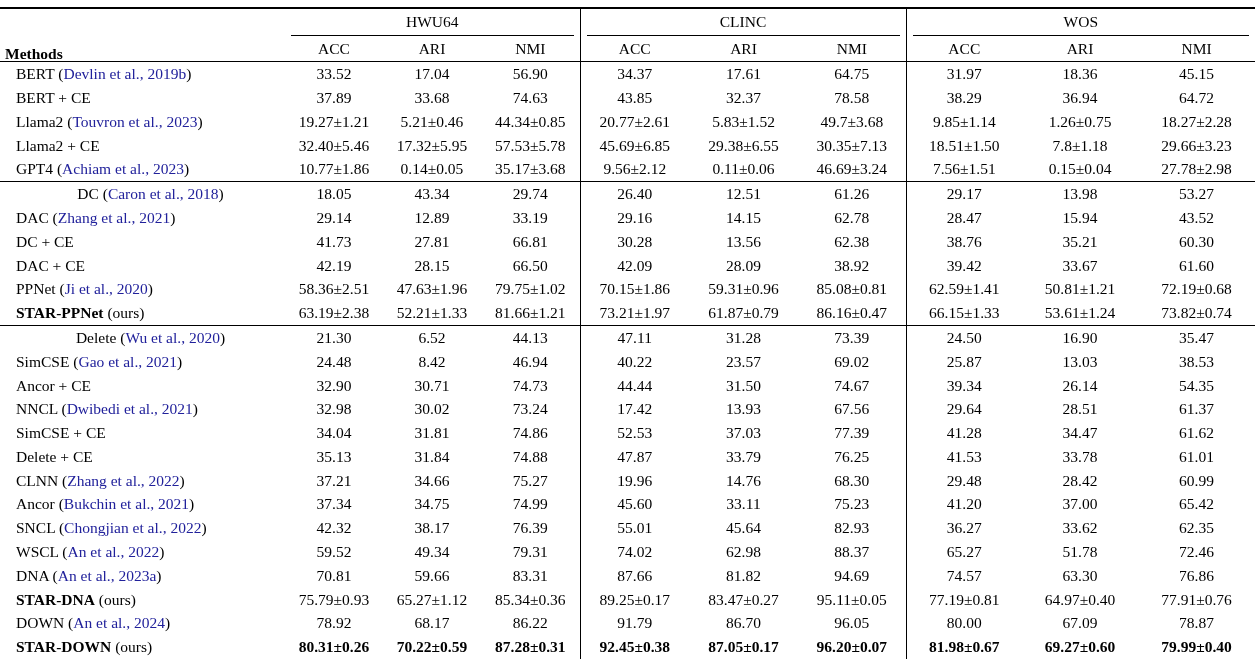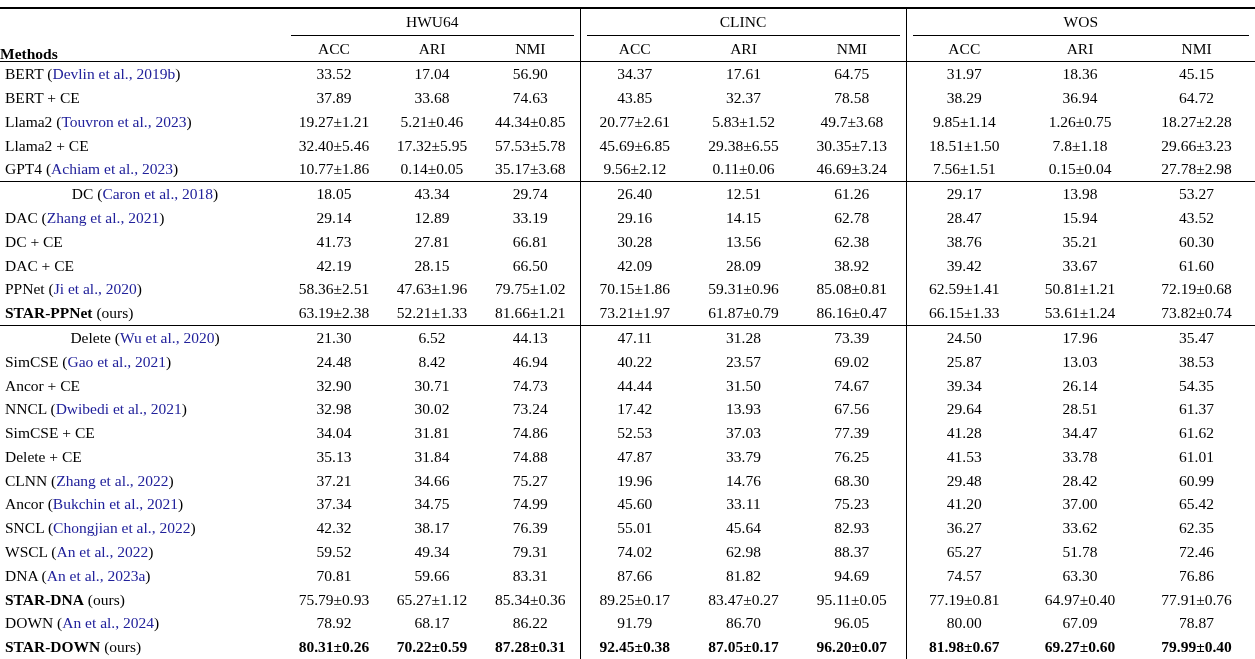--- a/index.html
+++ b/index.html
@@ -11,33 +11,33 @@
     border-collapse:collapse;table-layout:fixed;width:1255px;
     margin-top:7px;
     border-top:2px solid #000;border-bottom:2px solid #000;
   }
   th,td{
     padding:0;margin:0;font-weight:normal;text-align:center;
     font-size:15.5px;line-height:1;white-space:nowrap;overflow:hidden;
   }
   
   th.methods-h{
-    text-align:left;font-weight:bold;
+    text-align:left;padding-left:5px;font-weight:bold;
     border-bottom:1.5px solid #000;vertical-align:middle;
   }
   tr.dsrow th{height:26px;vertical-align:bottom;}
   .ds-inner{
     margin:0 6px;height:26px;border-bottom:1.2px solid #000;
     display:flex;align-items:center;justify-content:center;
     font-weight:normal;
   }
   tr.subrow th{height:25px;border-bottom:1.5px solid #000;}
   
   tbody td{height:23.8px;}
-  td.method{text-align:left;padding-left:5px;}
+  td.method{text-align:left;padding-left:16px;}
   .vl{border-left:1.2px solid #000;}
   tr.group-start td{border-top:1.2px solid #000;text-align:center;}
   .b{font-weight:bold;}
   .cite{color:var(--cite,#21219b);}
 </style>
 </head>
 <body>
 
 <table class="results">
   <colgroup>
@@ -218,21 +218,21 @@
       </tr>
       <tr class="group-start">
         <td class="method"><span>Delete</span> (<span class="cite">Wu et al., 2020</span>)</td>
         <td>21.30</td>
         <td>6.52</td>
         <td>44.13</td>
         <td class="vl">47.11</td>
         <td>31.28</td>
         <td>73.39</td>
         <td class="vl">24.50</td>
-        <td>17.96</td>
+        <td>16.90</td>
         <td>35.47</td>
       </tr>
       <tr>
         <td class="method"><span>SimCSE</span> (<span class="cite">Gao et al., 2021</span>)</td>
         <td>24.48</td>
         <td>8.42</td>
         <td>46.94</td>
         <td class="vl">40.22</td>
         <td>23.57</td>
         <td>69.02</td>

